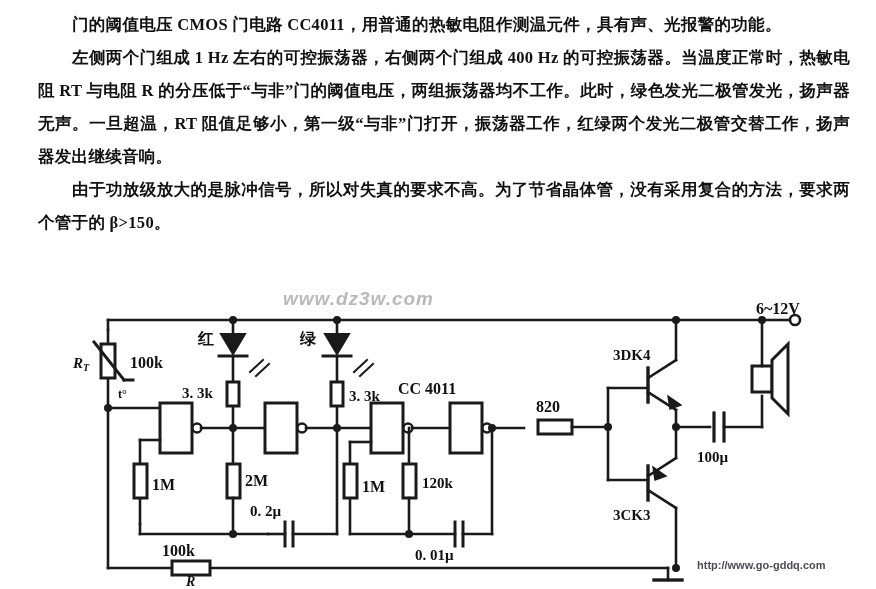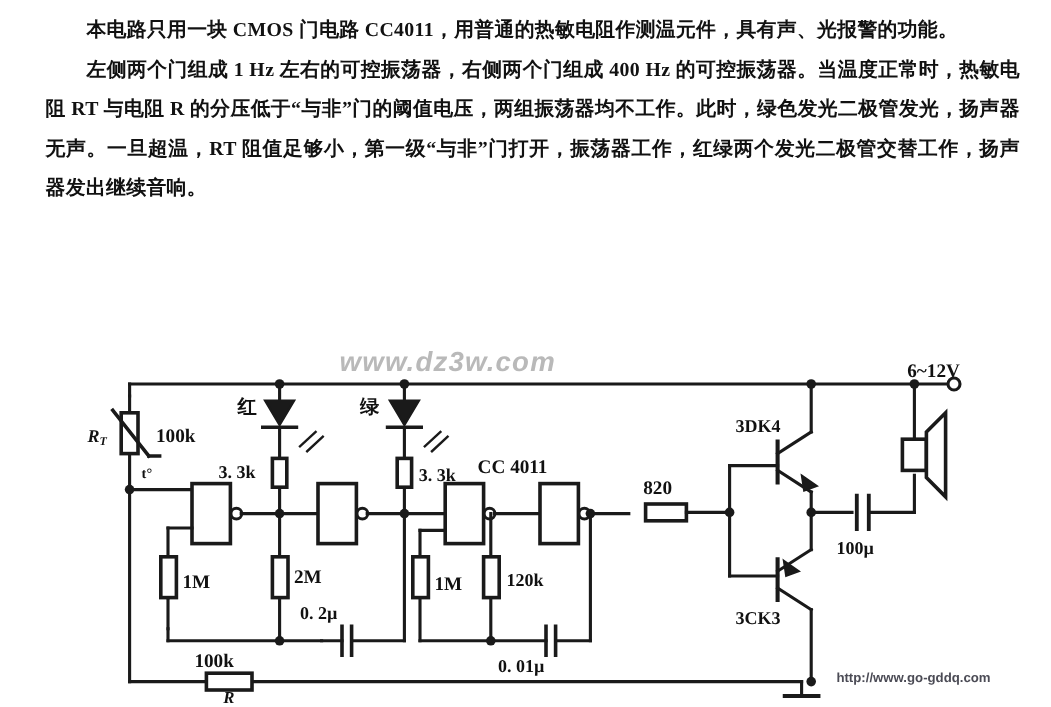--- a/index.html
+++ b/index.html
@@ -22,32 +22,33 @@
 
   
   #sch{position:absolute;left:0;top:268px;width:876px;height:321px;}
   #sch svg{display:block;}
 
   .wm{
     position:absolute;font-family:"Liberation Sans",sans-serif;
     font-style:italic;font-weight:700;color:#b9b9b9;
     letter-spacing:1px;
   }
-  #wm-top{left:283px;top:288px;font-size:23px;}
+  #wm-top{left:283px;top:288px;font-size:19px;}
   #wm-bot{left:697px;top:559px;font-size:11px;color:#4b4b55;
           font-style:normal;font-weight:700;letter-spacing:0px;}
 </style>
 </head>
 <body>
 
 <div id="page">
 
   <div class="textblock">
-    <p class="para"><span class="ind"></span><span>本电路只用一块 CMOS 门电路 CC4011，用普通的热敏电阻作测温元件，具有声、光报警的功能。</span></p>
+    <p class="para"><span class="ind"></span><span>门的阈值电压 CMOS 门电路 CC4011，用普通的热敏电阻作测温元件，具有声、光报警的功能。</span></p>
     <p class="para"><span class="ind"></span><span>左侧两个门组成 1 Hz 左右的可控振荡器，右侧两个门组成 400 Hz 的可控振荡器。当温度正常时，热敏电阻 RT 与电阻 R 的分压低于“与非”门的阈值电压，两组振荡器均不工作。此时，绿色发光二极管发光，扬声器无声。一旦超温，RT 阻值足够小，第一级“与非”门打开，振荡器工作，红绿两个发光二极管交替工作，扬声器发出继续音响。</span></p>
+    <p class="para"><span class="ind"></span><span>由于功放级放大的是脉冲信号，所以对失真的要求不高。为了节省晶体管，没有采用复合的方法，要求两个管于的 β&gt;150。</span></p>
   </div>
 
   <div class="wm" id="wm-top">www.dz3w.com</div>
   <div class="wm" id="wm-bot">http://www.go-gddq.com</div>
 
   <div id="sch">
   <svg width="876" height="321" viewBox="0 0 876 321" xmlns="http://www.w3.org/2000/svg">
     <g stroke="#1a1a1a" stroke-width="2.6" fill="none" stroke-linecap="square">
 
       <path d="M108 52 L762 52"></path>

